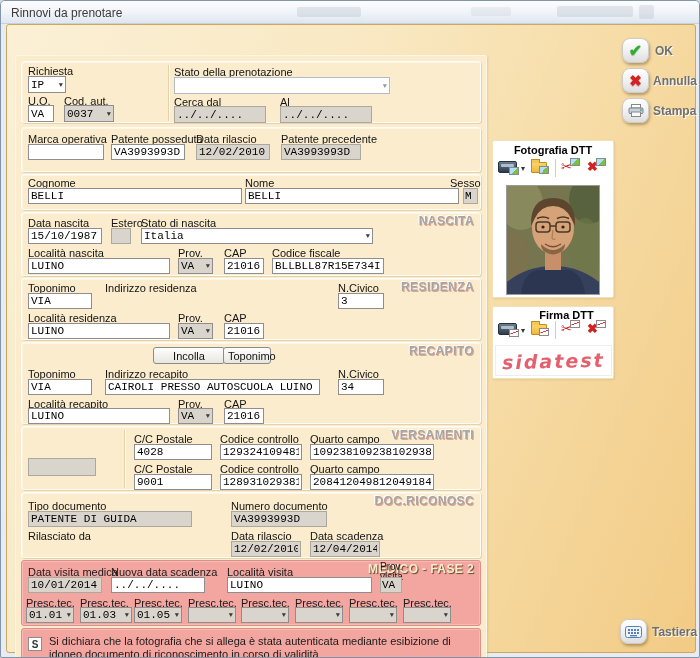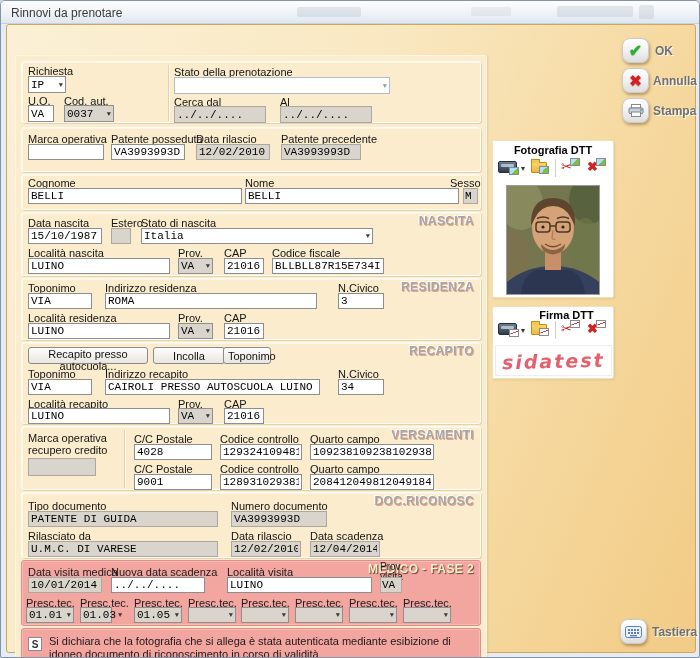--- a/index.html
+++ b/index.html
@@ -152,37 +152,35 @@
       <input class="in" style="left: 202px; top: 45px; width: 40px;" value="21016">
       <div class="lbl" style="left:250px;top:35px;">Codice fiscale</div>
       <input class="in" style="left: 250px; top: 45px; width: 112px;" value="BLLBLL87R15E734I">
     </div>
 
     <div class="grp" style="left:14px;top:253px;width:460px;height:62px;">
       <div class="sec">RESIDENZA</div>
       <div class="lbl" style="left:6px;top:4px;">Toponimo</div>
       <input class="in" style="left: 6px; top: 14px; width: 64px;" value="VIA">
       <div class="lbl" style="left:83px;top:4px;">Indirizzo residenza</div>
-      <input class="in" style="left: 83px; top: 14px; width: 212px;" value="ROMA">
       <div class="lbl" style="left:316px;top:4px;">N.Civico</div>
       <input class="in" style="left: 316px; top: 14px; width: 46px;" value="3">
       <div class="lbl" style="left:6px;top:34px;">Località residenza</div>
       <input class="in" style="left: 6px; top: 44px; width: 142px;" value="LUINO">
       <div class="lbl" style="left:156px;top:34px;">Prov.</div>
       <div class="combo" style="left:156px;top:44px;width:35px;">
         <span>VA</span>
         <span class="arr">▼</span>
       </div>
       <div class="lbl" style="left:202px;top:34px;">CAP</div>
       <input class="in" style="left: 202px; top: 44px; width: 40px;" value="21016">
     </div>
 
     <div class="grp" style="left:14px;top:317px;width:460px;height:82px;">
       <div class="sec">RECAPITO</div>
-      <button class="wbtn" style="left:6px;top:4px;width:120px;">Recapito presso autocuola...</button>
       <button class="wbtn" style="left:131px;top:4px;width:72px;">Incolla</button>
       <button class="wbtn" style="left:201px;top:4px;width:48px;">Toponimo</button>
       <div class="lbl" style="left:6px;top:26px;">Toponimo</div>
       <input class="in" style="left: 6px; top: 36px; width: 64px;" value="VIA">
       <div class="lbl" style="left:83px;top:26px;">Indirizzo recapito</div>
       <input class="in" style="left: 83px; top: 36px; width: 215px;" value="CAIROLI PRESSO AUTOSCUOLA LUINO">
       <div class="lbl" style="left:316px;top:26px;">N.Civico</div>
       <input class="in" style="left: 316px; top: 36px; width: 46px;" value="34">
       <div class="lbl" style="left:6px;top:56px;">Località recapito</div>
       <input class="in" style="left: 6px; top: 65px; width: 142px;" value="LUINO">
@@ -190,45 +188,43 @@
       <div class="combo" style="left:156px;top:65px;width:35px;">
         <span>VA</span>
         <span class="arr">▼</span>
       </div>
       <div class="lbl" style="left:202px;top:56px;">CAP</div>
       <input class="in" style="left: 202px; top: 65px; width: 40px;" value="21016">
     </div>
 
     <div class="grp" style="left:14px;top:401px;width:460px;height:64px;">
       <div class="sec">VERSAMENTI</div>
-      <div class="lbl" style="left:6px;top:5px;width:92px;white-space:normal;line-height:12px;">Marca operativa recupero credito</div>
       <div class="in dis" style="left:6px;top:31px;width:68px;height:18px;"></div>
       <div class="vdiv" style="left:102px;top:3px;height:58px;"></div>
       <div class="lbl" style="left:112px;top:7px;">C/C Postale</div>
       <input class="in" style="left: 112px; top: 17px; width: 78px;" value="4028">
       <div class="lbl" style="left:198px;top:7px;">Codice controllo</div>
       <input class="in" style="left: 198px; top: 17px; width: 82px;" value="129324109481">
       <div class="lbl" style="left:288px;top:7px;">Quarto campo</div>
       <input class="in" style="left: 288px; top: 17px; width: 124px;" value="109238109238102938">
       <div class="lbl" style="left:112px;top:37px;">C/C Postale</div>
       <input class="in" style="left: 112px; top: 47px; width: 78px;" value="9001">
       <div class="lbl" style="left:198px;top:37px;">Codice controllo</div>
       <input class="in" style="left: 198px; top: 47px; width: 82px;" value="128931029381">
       <div class="lbl" style="left:288px;top:37px;">Quarto campo</div>
       <input class="in" style="left: 288px; top: 47px; width: 124px;" value="208412049812049184">
     </div>
 
     <div class="grp" style="left:14px;top:467px;width:460px;height:66px;">
       <div class="sec">DOC.RICONOSC</div>
       <div class="lbl" style="left:6px;top:8px;">Tipo documento</div>
-      <input class="in dis" style="left: 6px; top: 18px; width: 190px;" value="PATENTE DI GUIDA">
+      <input class="in dis" style="left: 6px; top: 18px; width: 164px;" value="PATENTE DI GUIDA">
       <div class="lbl" style="left:209px;top:8px;">Numero documento</div>
       <input class="in dis" style="left: 209px; top: 18px; width: 96px;" value="VA3993993D">
       <div class="lbl" style="left:6px;top:38px;">Rilasciato da</div>
-      <input class="in dis" style="left: 6px; top: 48px; width: 190px;" value="U.M.C. DI VARESE">
       <div class="lbl" style="left:209px;top:38px;">Data rilascio</div>
       <input class="in dis" style="left: 209px; top: 48px; width: 70px;" value="12/02/2010">
       <div class="lbl" style="left:288px;top:38px;">Data scadenza</div>
       <input class="in dis" style="left: 288px; top: 48px; width: 70px;" value="12/04/2014">
     </div>
 
     <div class="grp pink" style="left:14px;top:535px;width:460px;height:66px;">
       <div class="sec med">MEDICO - FASE 2</div>
       <div class="lbl pinkbg" style="left:6px;top:6px;">Data visita medica</div>
       <input class="in dis" style="left: 6px; top: 16px; width: 74px;" value="10/01/2014">
@@ -243,21 +239,21 @@
       <div class="lbl pinkbg" style="left:112px;top:37px;">Presc.tec.</div>
       <div class="lbl pinkbg" style="left:166px;top:37px;">Presc.tec.</div>
       <div class="lbl pinkbg" style="left:219px;top:37px;">Presc.tec.</div>
       <div class="lbl pinkbg" style="left:273px;top:37px;">Presc.tec.</div>
       <div class="lbl pinkbg" style="left:327px;top:37px;">Presc.tec.</div>
       <div class="lbl pinkbg" style="left:381px;top:37px;">Presc.tec.</div>
       <div class="combo" style="left:4px;top:46px;width:48px;">
           <span>01.01</span>
           <span class="arr">▼</span>
         </div>
-      <div class="combo" style="left:58px;top:46px;width:32px;">
+      <div class="combo" style="left:58px;top:46px;width:52px;">
           <span>01.03</span>
           <span class="arr">▼</span>
         </div>
       <div class="combo" style="left:112px;top:46px;width:48px;">
           <span>01.05</span>
           <span class="arr">▼</span>
         </div>
       <div class="combo" style="left:166px;top:46px;width:48px;">
           <span></span>
           <span class="arr">▼</span>

